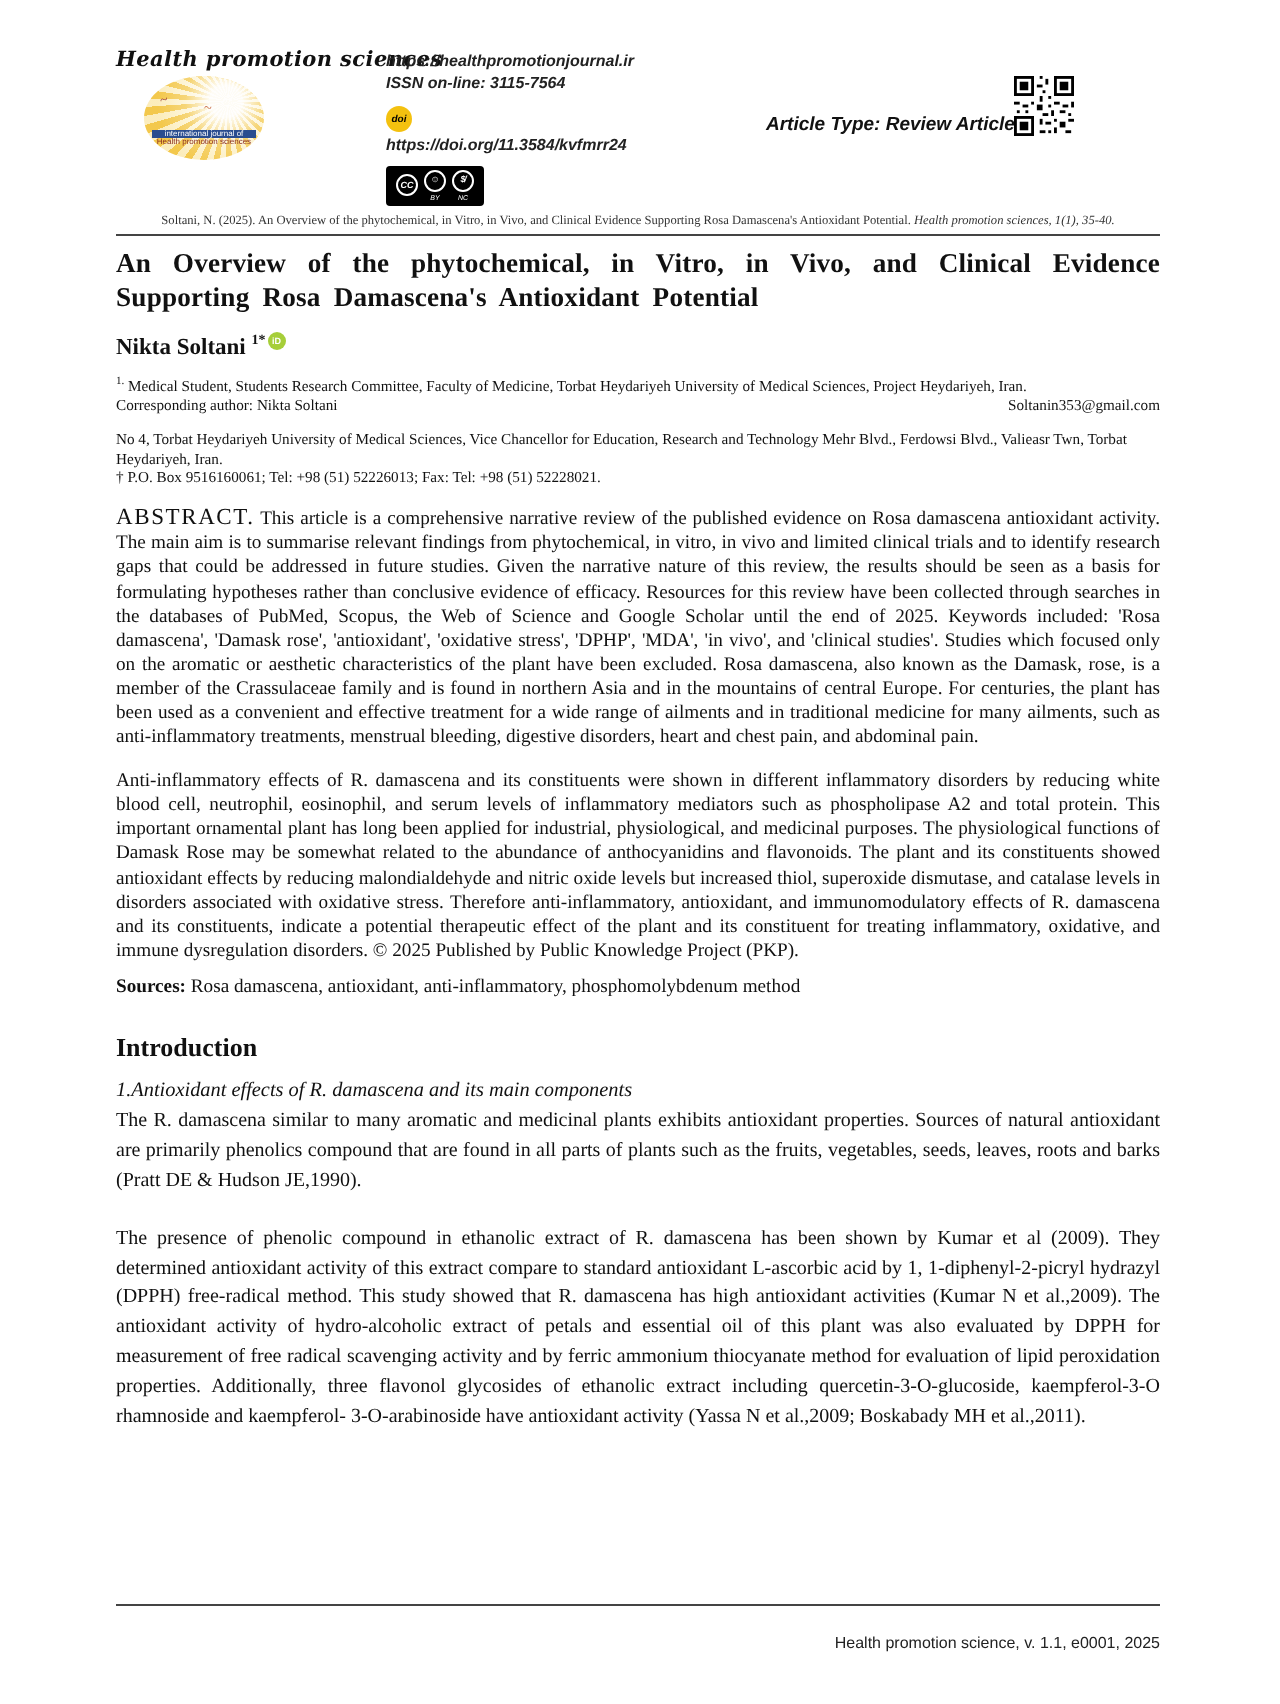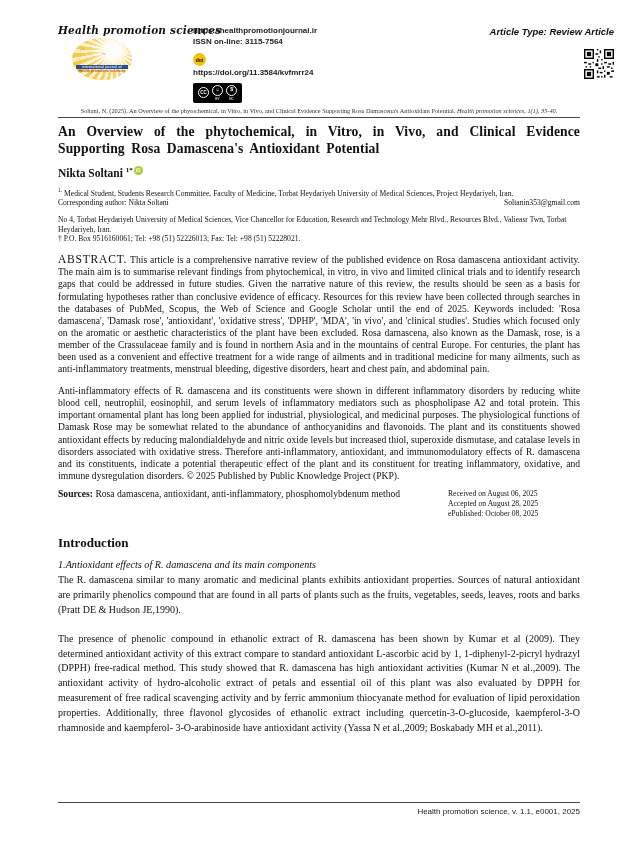--- a/index.html
+++ b/index.html
@@ -42,41 +42,41 @@
   }
   .logo-ribbon .rib1 {
     display:block; background:#2a4d8f; color:#fff;
     font-family:"Liberation Sans",sans-serif; font-size:4px;
   }
   .logo-ribbon .rib2 {
     display:block; color:#8a2c1f;
     font-family:"Liberation Sans",sans-serif; font-size:4px;
   }
 
-  .links-col { width:190px; flex:0 0 auto; font-family:"Liberation Sans","DejaVu Sans",sans-serif; padding-top:2px; }
+  .links-col { width:190px; flex:0 0 auto; font-family:"Liberation Sans","DejaVu Sans",sans-serif; padding-top:2px;font-style:italic; }
   .links-col .hdr-link { font-size:8px; font-weight:bold; line-height:1.35; color:#222; }
   .doi-badge {
     display:inline-flex; align-items:center; justify-content:center;
     width:13px; height:13px; border-radius:50%;
     background:#f4c10f; color:#000; font-size:5px; font-weight:bold;
     font-family:"Liberation Sans",sans-serif; margin:3px 0 2px 0;
   }
   .cc-badge {
     display:inline-flex; align-items:center; gap:3px;
     background:#000; border-radius:2px; padding:2px 5px; margin-top:4px;
   }
   .cc-circle {
     width:11px; height:11px; border-radius:50%; border:1px solid #fff;
     color:#fff; font-family:"Liberation Sans",sans-serif; font-size:4.5px; font-weight:bold;
     display:flex; align-items:center; justify-content:center; line-height:1;
   }
   .cc-unit { display:flex; flex-direction:column; align-items:center; }
   .cc-sub { color:#fff; font-family:"Liberation Sans",sans-serif; font-size:3.5px; margin-top:1px; }
 
-  .type-col { flex:1; display:flex; flex-direction:column; align-items:flex-end; padding-top:2px; margin-right:-34px; }
+  .type-col { flex:1; display:flex; align-items:flex-end; padding-top:2px; margin-right:-34px; }
   .article-type {
     font-family:"Liberation Sans","DejaVu Sans",sans-serif;
     font-weight:bold; font-style:italic; font-size:9.5px;
   }
   .qr { margin-top:12px; }
 
   
   .citation {
     text-align:center; font-size:6.3px; color:#333; margin-top:4px;
   }
@@ -114,21 +114,21 @@
 
   
   .section-heading { margin-top:16px; font-size:13px; font-weight:bold; }
   .subheading { margin-top:8px; font-size:10.2px; font-style:italic; }
   .body-p { margin-top:3px; font-size:10px; line-height:14.9px; text-align:justify; }
   .body-p.spaced { margin-top:14px; }
 
   
   .footer {
     position:absolute; left:58px; right:60px; top:802px;
-    border-top:1px solid #444; padding-top:4px;
+    border-top:1px solid #444; padding-top:14px;
     font-family:"Liberation Sans","DejaVu Sans",sans-serif;
     font-size:8px; text-align:right; color:#222;
   }
 </style>
 </head>
 <body>
 
 <div class="page">
   <div class="content">
 
@@ -229,35 +229,30 @@
     </div>
 
     <div class="affil">
       <sup>1.</sup><span> Medical Student, Students Research Committee, Faculty of Medicine, Torbat Heydariyeh University of Medical Sciences, Project Heydariyeh, Iran.</span>
     </div>
     <div class="corr-row">
       <span>Corresponding author: Nikta Soltani</span>
       <span>Soltanin353@gmail.com</span>
     </div>
     <div class="addr-block">
-      <div>No 4, Torbat Heydariyeh University of Medical Sciences, Vice Chancellor for Education, Research and Technology Mehr Blvd., Resources Blvd., Valieasr Twn, Torbat Heydariyeh, Iran.</div>
+      <div>No 4, Torbat Heydariyeh University of Medical Sciences, Vice Chancellor for Education, Research and Technology Mehr Blvd., Ferdowsi Blvd., Valieasr Twn, Torbat Heydariyeh, Iran.</div>
       <div>† P.O. Box 9516160061; Tel: +98 (51) 52226013; Fax: Tel: +98 (51) 52228021.</div>
     </div>
 
     <p class="abstract"><span class="abstract-label">ABSTRACT.</span><span> This article is a comprehensive narrative review of the published evidence on Rosa damascena antioxidant activity. The main aim is to summarise relevant findings from phytochemical, in vitro, in vivo and limited clinical trials and to identify research gaps that could be addressed in future studies. Given the narrative nature of this review, the results should be seen as a basis for formulating hypotheses rather than conclusive evidence of efficacy. Resources for this review have been collected through searches in the databases of PubMed, Scopus, the Web of Science and Google Scholar until the end of 2025. Keywords included: 'Rosa damascena', 'Damask rose', 'antioxidant', 'oxidative stress', 'DPHP', 'MDA', 'in vivo', and 'clinical studies'. Studies which focused only on the aromatic or aesthetic characteristics of the plant have been excluded. Rosa damascena, also known as the Damask, rose, is a member of the Crassulaceae family and is found in northern Asia and in the mountains of central Europe. For centuries, the plant has been used as a convenient and effective treatment for a wide range of ailments and in traditional medicine for many ailments, such as anti-inflammatory treatments, menstrual bleeding, digestive disorders, heart and chest pain, and abdominal pain.</span></p>
     <p class="abstract">Anti-inflammatory effects of R. damascena and its constituents were shown in different inflammatory disorders by reducing white blood cell, neutrophil, eosinophil, and serum levels of inflammatory mediators such as phospholipase A2 and total protein. This important ornamental plant has long been applied for industrial, physiological, and medicinal purposes. The physiological functions of Damask Rose may be somewhat related to the abundance of anthocyanidins and flavonoids. The plant and its constituents showed antioxidant effects by reducing malondialdehyde and nitric oxide levels but increased thiol, superoxide dismutase, and catalase levels in disorders associated with oxidative stress. Therefore anti-inflammatory, antioxidant, and immunomodulatory effects of R. damascena and its constituents, indicate a potential therapeutic effect of the plant and its constituent for treating inflammatory, oxidative, and immune dysregulation disorders. © 2025 Published by Public Knowledge Project (PKP).</p>
 
     <div class="kw-row">
       <div class="kw-text">
         <b>Sources:</b><span> Rosa damascena, antioxidant, anti-inflammatory, phosphomolybdenum method</span>
-      </div>
-      <div class="dates">
-        <div>Received on August 06, 2025</div>
-        <div>Accepted on August 28, 2025</div>
-        <div>ePublished: October 08, 2025</div>
       </div>
     </div>
 
     <h2 class="section-heading">Introduction</h2>
     <div class="subheading">1.Antioxidant effects of R. damascena and its main components</div>
     <p class="body-p">The R. damascena similar to many aromatic and medicinal plants exhibits antioxidant properties. Sources of natural antioxidant are primarily phenolics compound that are found in all parts of plants such as the fruits, vegetables, seeds, leaves, roots and barks (Pratt DE &amp; Hudson JE,1990).</p>
     <p class="body-p spaced">The presence of phenolic compound in ethanolic extract of R. damascena has been shown by Kumar et al (2009). They determined antioxidant activity of this extract compare to standard antioxidant L-ascorbic acid by 1, 1-diphenyl-2-picryl hydrazyl (DPPH) free-radical method. This study showed that R. damascena has high antioxidant activities (Kumar N et al.,2009). The antioxidant activity of hydro-alcoholic extract of petals and essential oil of this plant was also evaluated by DPPH for measurement of free radical scavenging activity and by ferric ammonium thiocyanate method for evaluation of lipid peroxidation properties. Additionally, three flavonol glycosides of ethanolic extract including quercetin-3-O-glucoside, kaempferol-3-O rhamnoside and kaempferol- 3-O-arabinoside have antioxidant activity (Yassa N et al.,2009; Boskabady MH et al.,2011).</p>
 
   </div>
 

